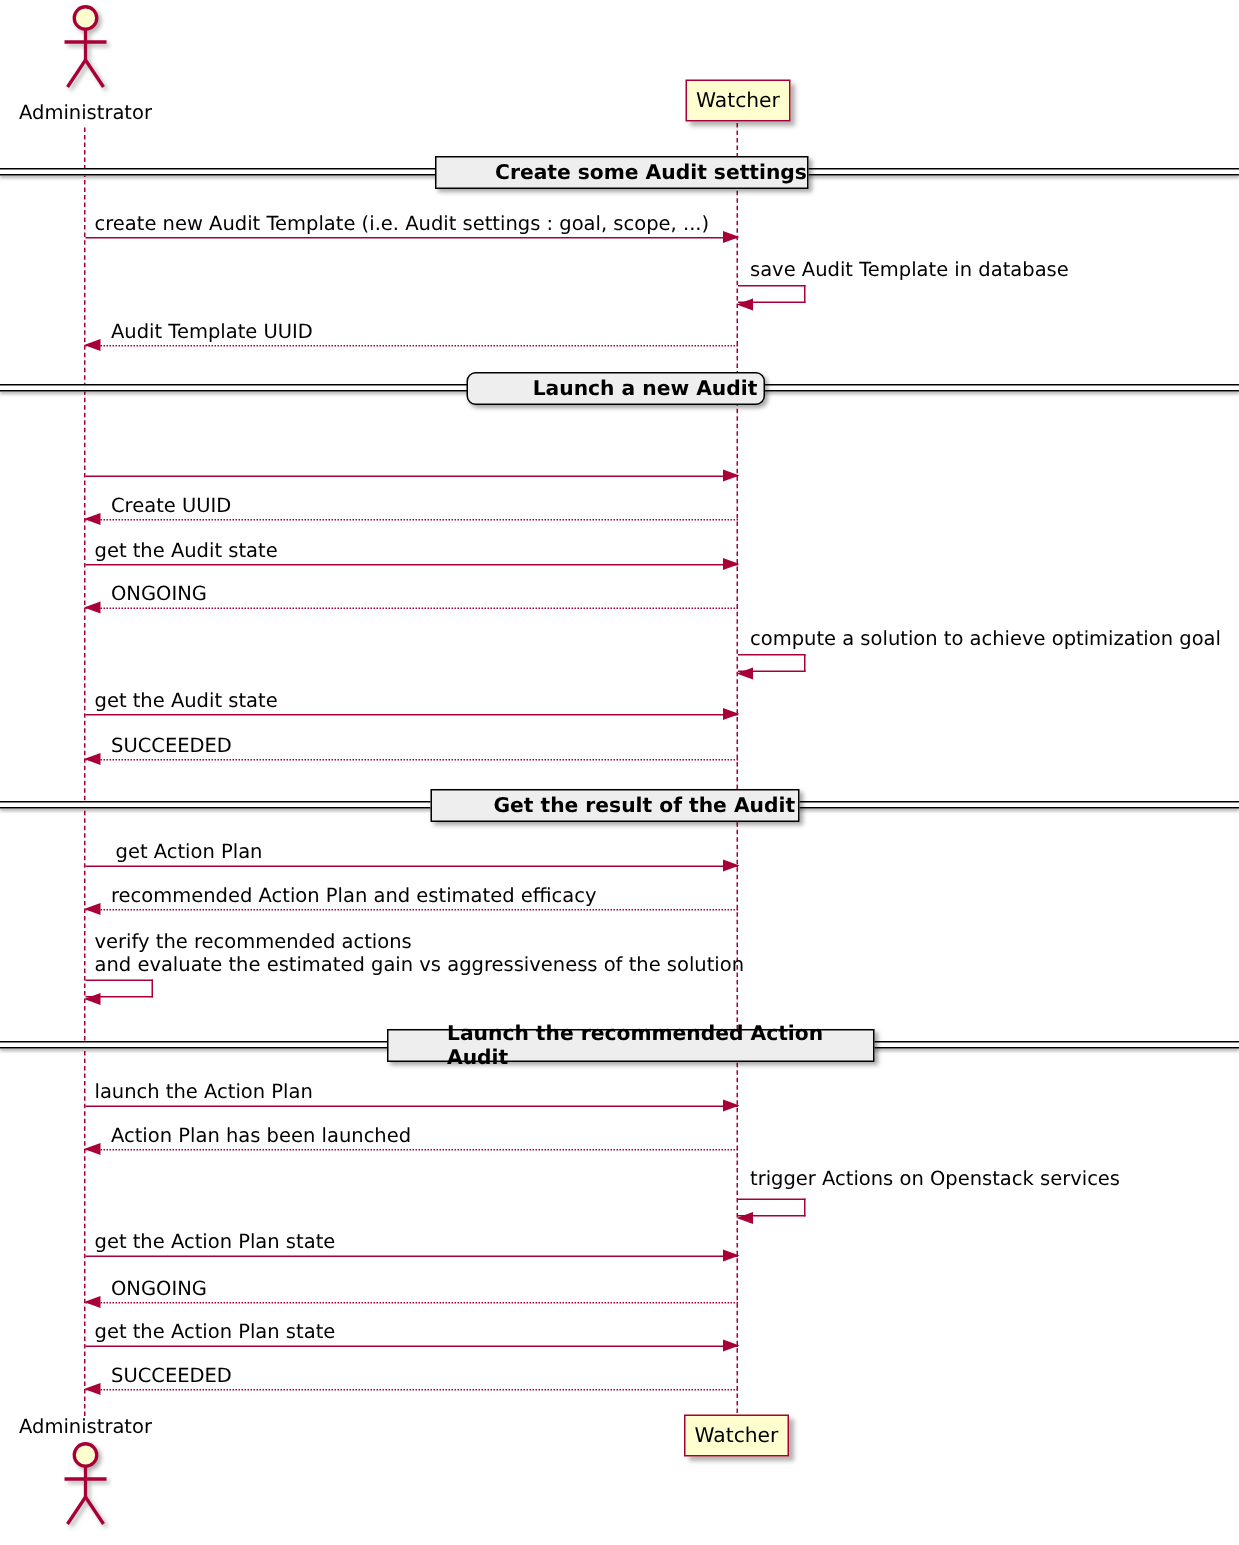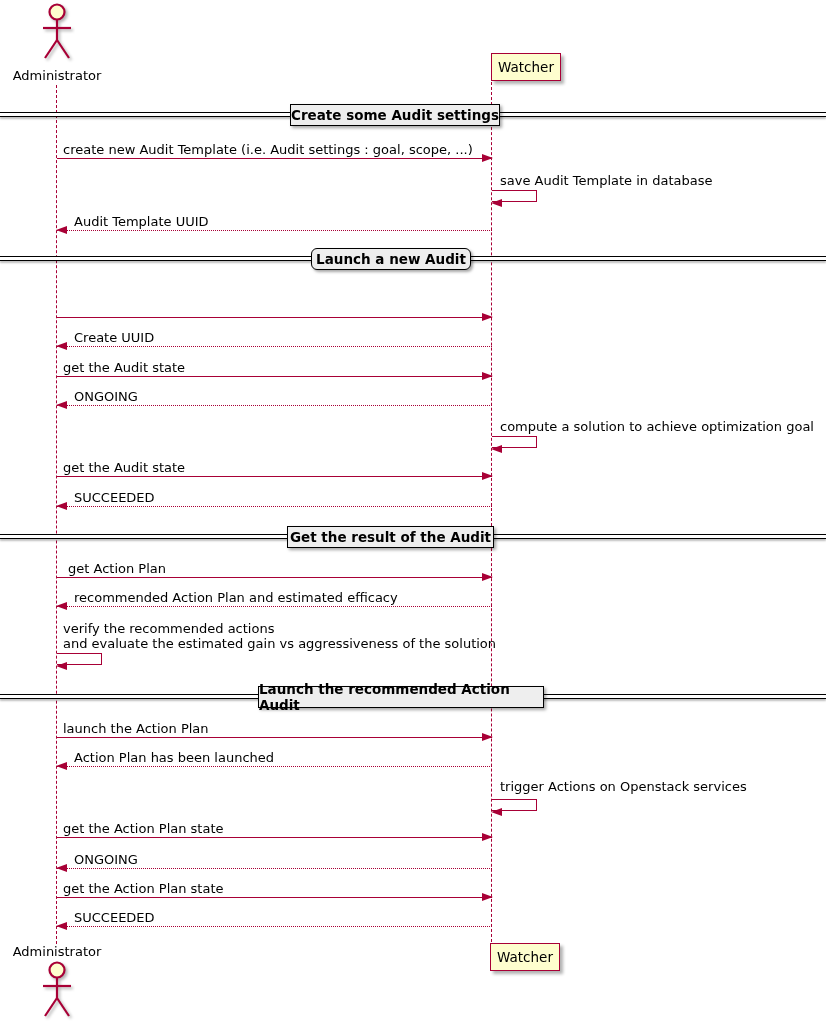--- a/index.html
+++ b/index.html
@@ -34,21 +34,20 @@
   
   .participant {
     position:absolute;
     width:68px; height:26px;
     background:#FEFECE;
     border:1.6px solid #A80036;
     box-shadow:3px 3px 3px rgba(0,0,0,0.30);
     display:flex; align-items:center; justify-content:center;
     font-size:13.5px;
     z-index:4;
-    margin-left:34px;
   }
 
   
   .divider-line {
     position:absolute;
     left:0; width:826px;
     height:3px;
     background:#ffffff;
     border-top:1.6px solid #000;
     border-bottom:1.6px solid #000;
@@ -58,20 +57,21 @@
   .divider-box {
     position:absolute;
     height:20px;
     background:#EEEEEE;
     border:1.6px solid #000;
     box-shadow:2px 2px 3px rgba(0,0,0,0.35);
     display:flex; align-items:center; justify-content:center;
     font-weight:bold;
     font-size:13.5px;
     z-index:3;
+    padding-left:39px;
   }
 
   
   .msg-label {
     position:absolute;
     white-space:pre-line;
     line-height:14.6px;
     z-index:3;
   }
   .arrow {
@@ -195,21 +195,21 @@
   <span class="msg-label" style="left:74px; top:491px;">SUCCEEDED</span>
   <div class="arrow dotted to-left" style="top:506px;">
       <span class="head"></span>
     </div>
 
   <div class="divider-line" style="top:534px;"></div>
   <div class="divider-box" style="left:287px; top:526px; width:205px;">
     <span>Get the result of the Audit</span>
   </div>
 
-  <span class="msg-label" style="left:68px; top:562px;">get Action Plan</span>
+  <span class="msg-label" style="left:77px; top:562px;">get Action Plan</span>
   <div class="arrow solid to-right" style="top:577px;">
       <span class="head"></span>
     </div>
 
   <span class="msg-label" style="left:74px; top:591px;">recommended Action Plan and estimated efficacy</span>
   <div class="arrow dotted to-left" style="top:606px;">
       <span class="head"></span>
     </div>
 
   <span class="msg-label" style="left:63px; top:622px;">verify the recommended actions

